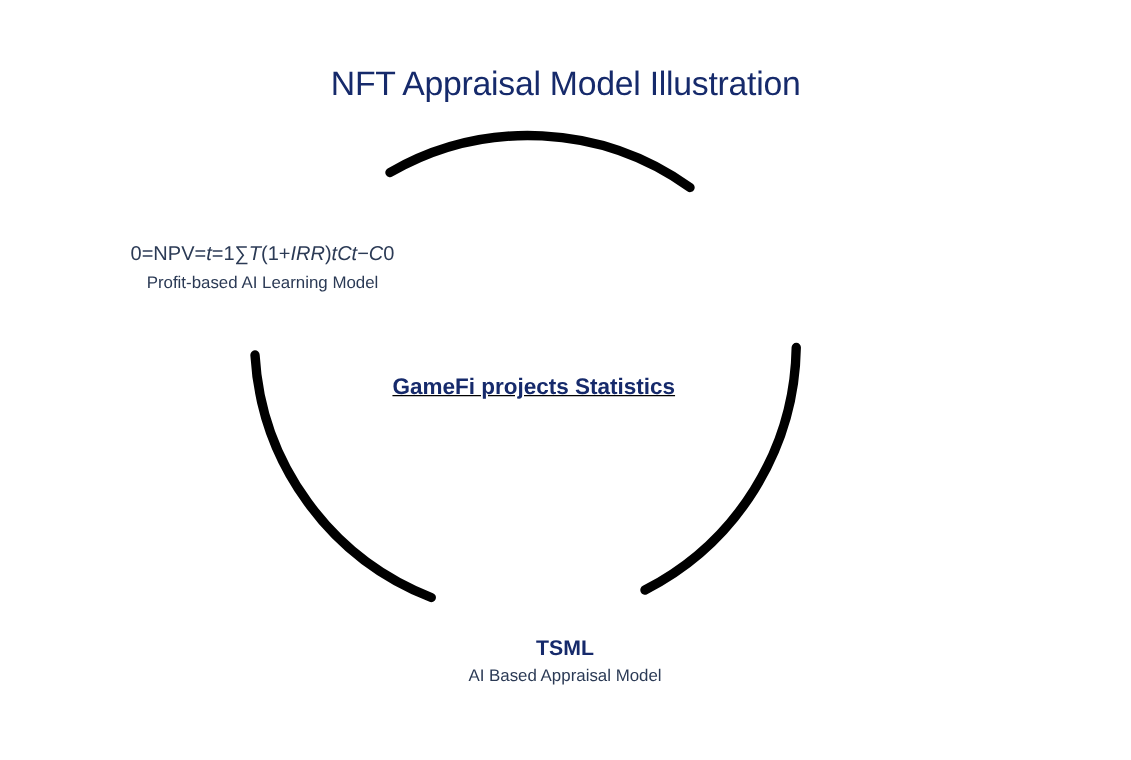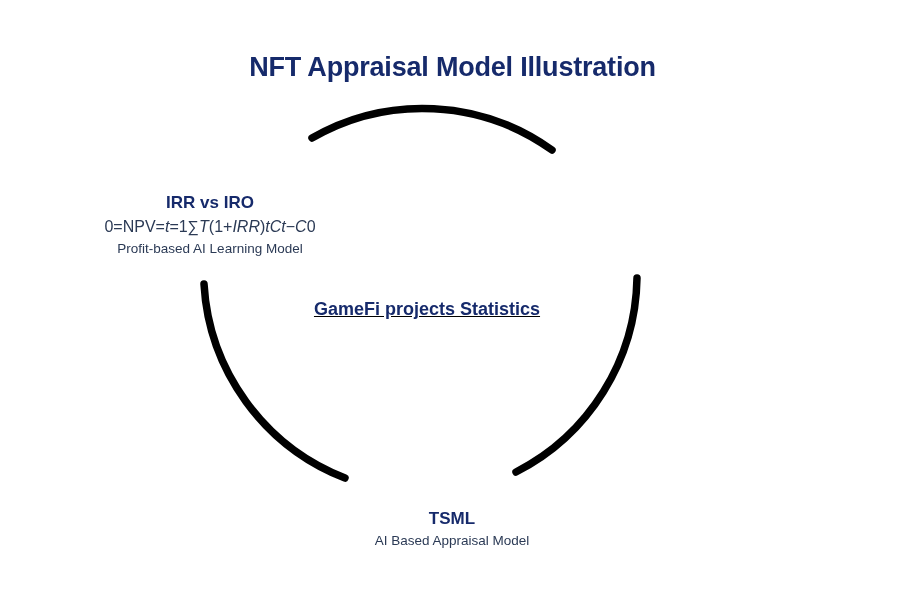--- a/index.html
+++ b/index.html
@@ -26,21 +26,21 @@
   }
 
   
   .page-title {
     position: absolute;
     left: 0;
     top: 52px;
     width: 905px;
     text-align: center;
     font-size: 27px;
-    font-weight: 700;
+    font-weight: 400;
     letter-spacing: -0.2px;
     color: #162a6b;
     white-space: nowrap;
   }
 
   
   .cycle-diagram {
     position: absolute;
     left: 0;
     top: 0;
@@ -131,21 +131,20 @@
 
   <div class="page-title">NFT Appraisal Model Illustration</div>
 
   <svg class="cycle-diagram" viewBox="0 0 905 608">
     <path class="arc-path" d="M 312 138 A 222 222 0 0 1 552 150"></path>
     <path class="arc-path" d="M 204 284 A 222 222 0 0 0 345 478"></path>
     <path class="arc-path" d="M 637 278 A 222 222 0 0 1 516 472"></path>
   </svg>
 
   <div class="node" id="node-left">
-    <div class="node-title">IRR vs IRO</div>
     <div class="node-formula"><span>0=NPV=</span><span class="it">t</span><span>=1∑</span><span class="it">T</span><span>(1+</span><span class="it">IRR</span><span>)</span><span class="it">tCt</span><span>−</span><span class="it">C</span><span>0</span></div>
     <div class="node-sub">Profit-based AI Learning Model</div>
   </div>
 
 
   <div class="node" id="node-center">
     <div class="node-title">GameFi projects Statistics</div>
   </div>
 
   <div class="node" id="node-bottom">

